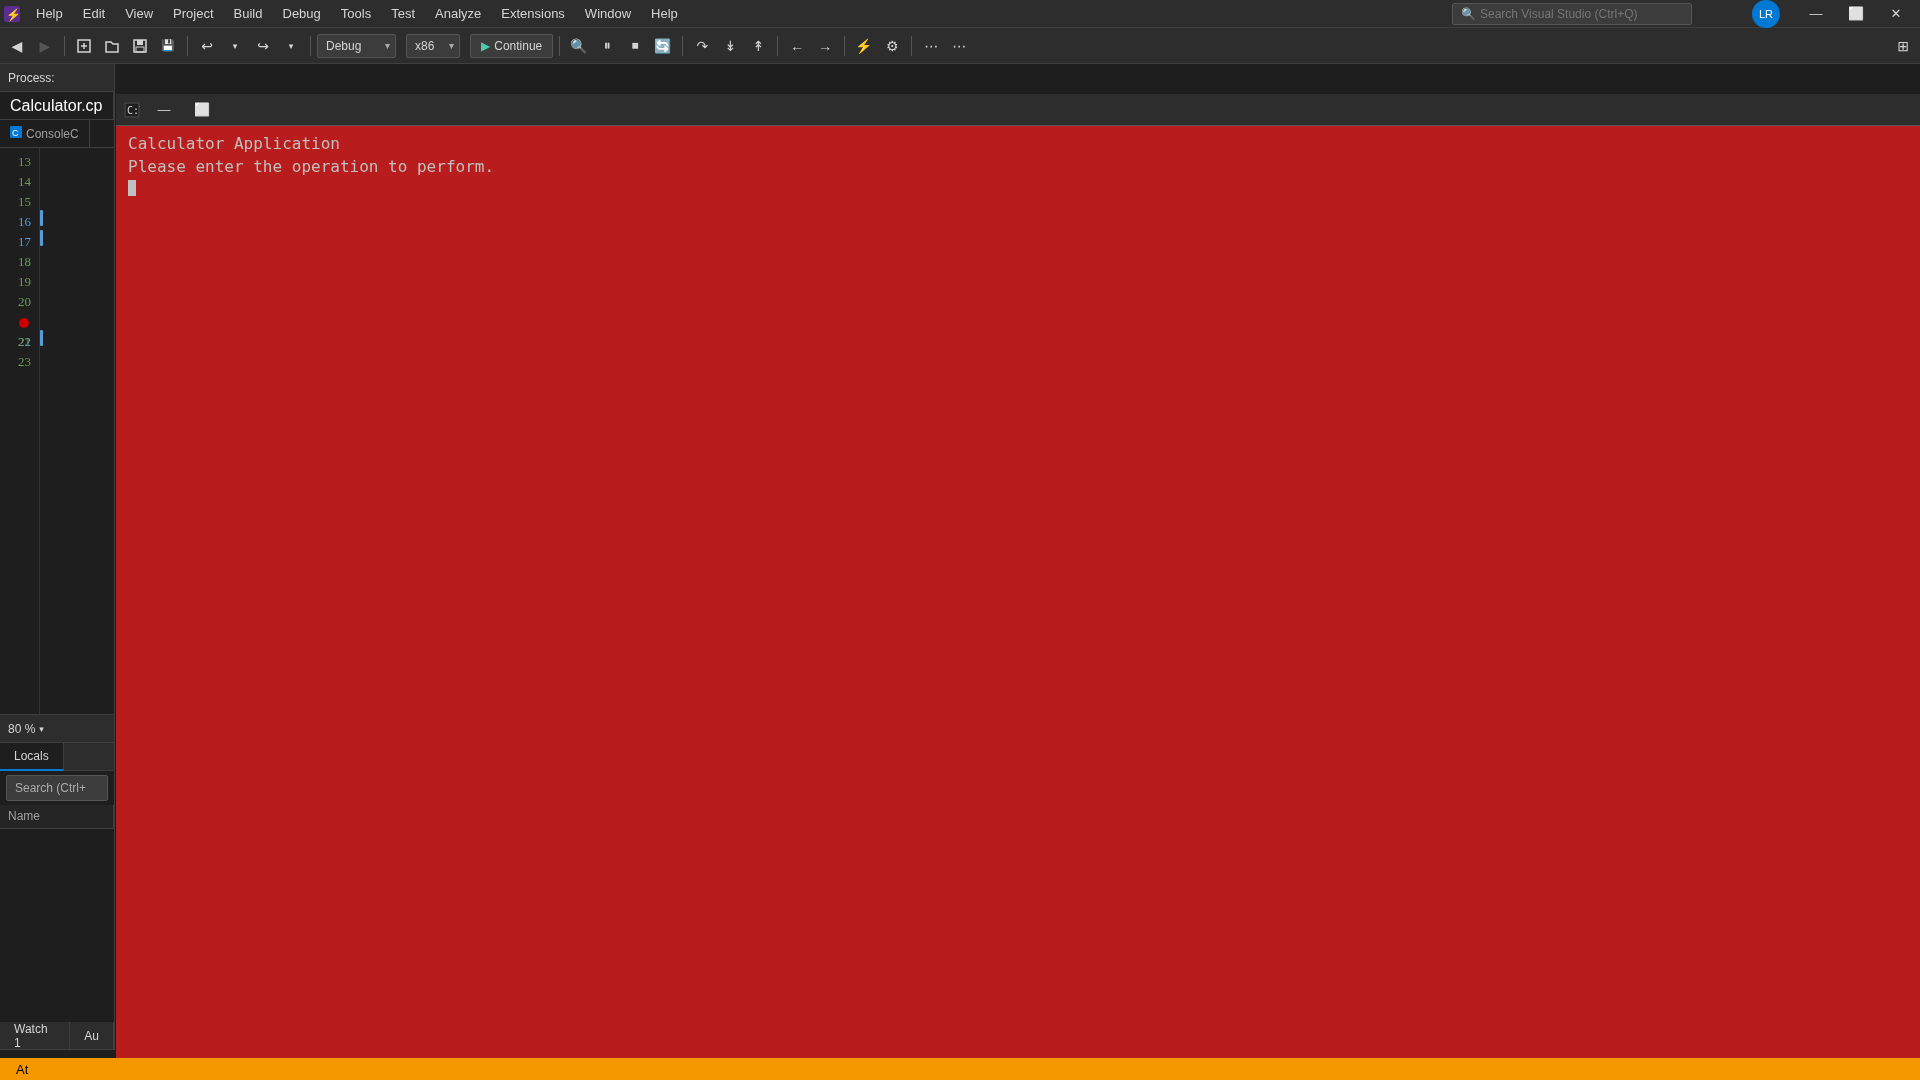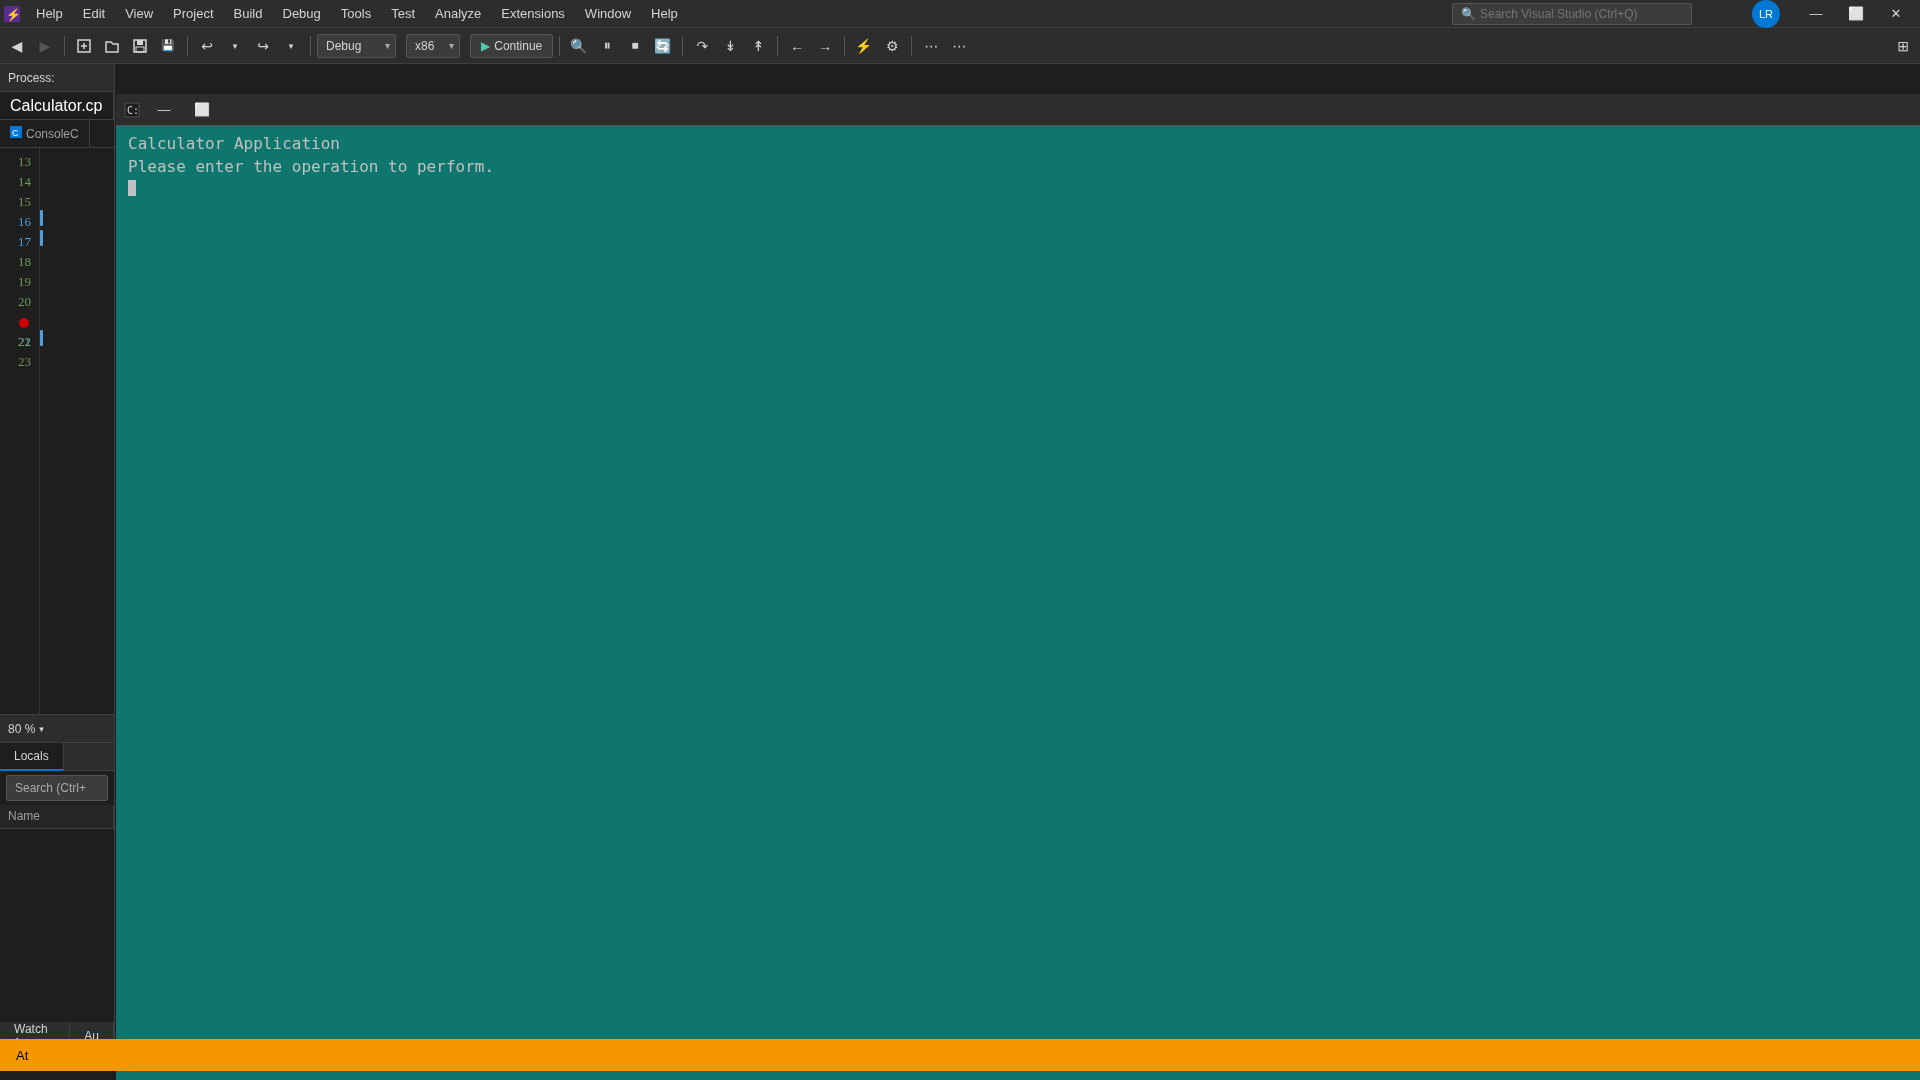--- a/index.html
+++ b/index.html
@@ -386,21 +386,21 @@
       display: flex;
       align-items: center;
       justify-content: center;
       font-size: 13px;
       color: #d4d4d4;
       cursor: pointer;
     }
 
     .console-body {
       flex: 1;
-      background: #0f766e;
+      background: #b91c1c;
       padding: 8px 12px;
       font-family: 'Consolas', 'Courier New', monospace;
       font-size: 16px;
       color: #c0c0c0;
     }
     .console-title-text-app {
       font-size: 16px;
       color: #c0c0c0;
       margin-bottom: 4px;
       font-family: 'Consolas', monospace;
@@ -414,24 +414,24 @@
       display: inline-block;
       width: 8px;
       height: 16px;
       background: #c0c0c0;
       vertical-align: text-bottom;
     }
 
     
     .status-bar {
       position: absolute;
-      bottom: 9px;
+      bottom: 0;
       left: 0;
       right: 0;
-      height: 32px;
+      height: 22px;
       background: #f59800;
       display: flex;
       align-items: center;
       padding: 0 8px;
       font-size: 12px;
       color: #000;
     }
     .status-item {
       padding: 0 8px;
       display: flex;

